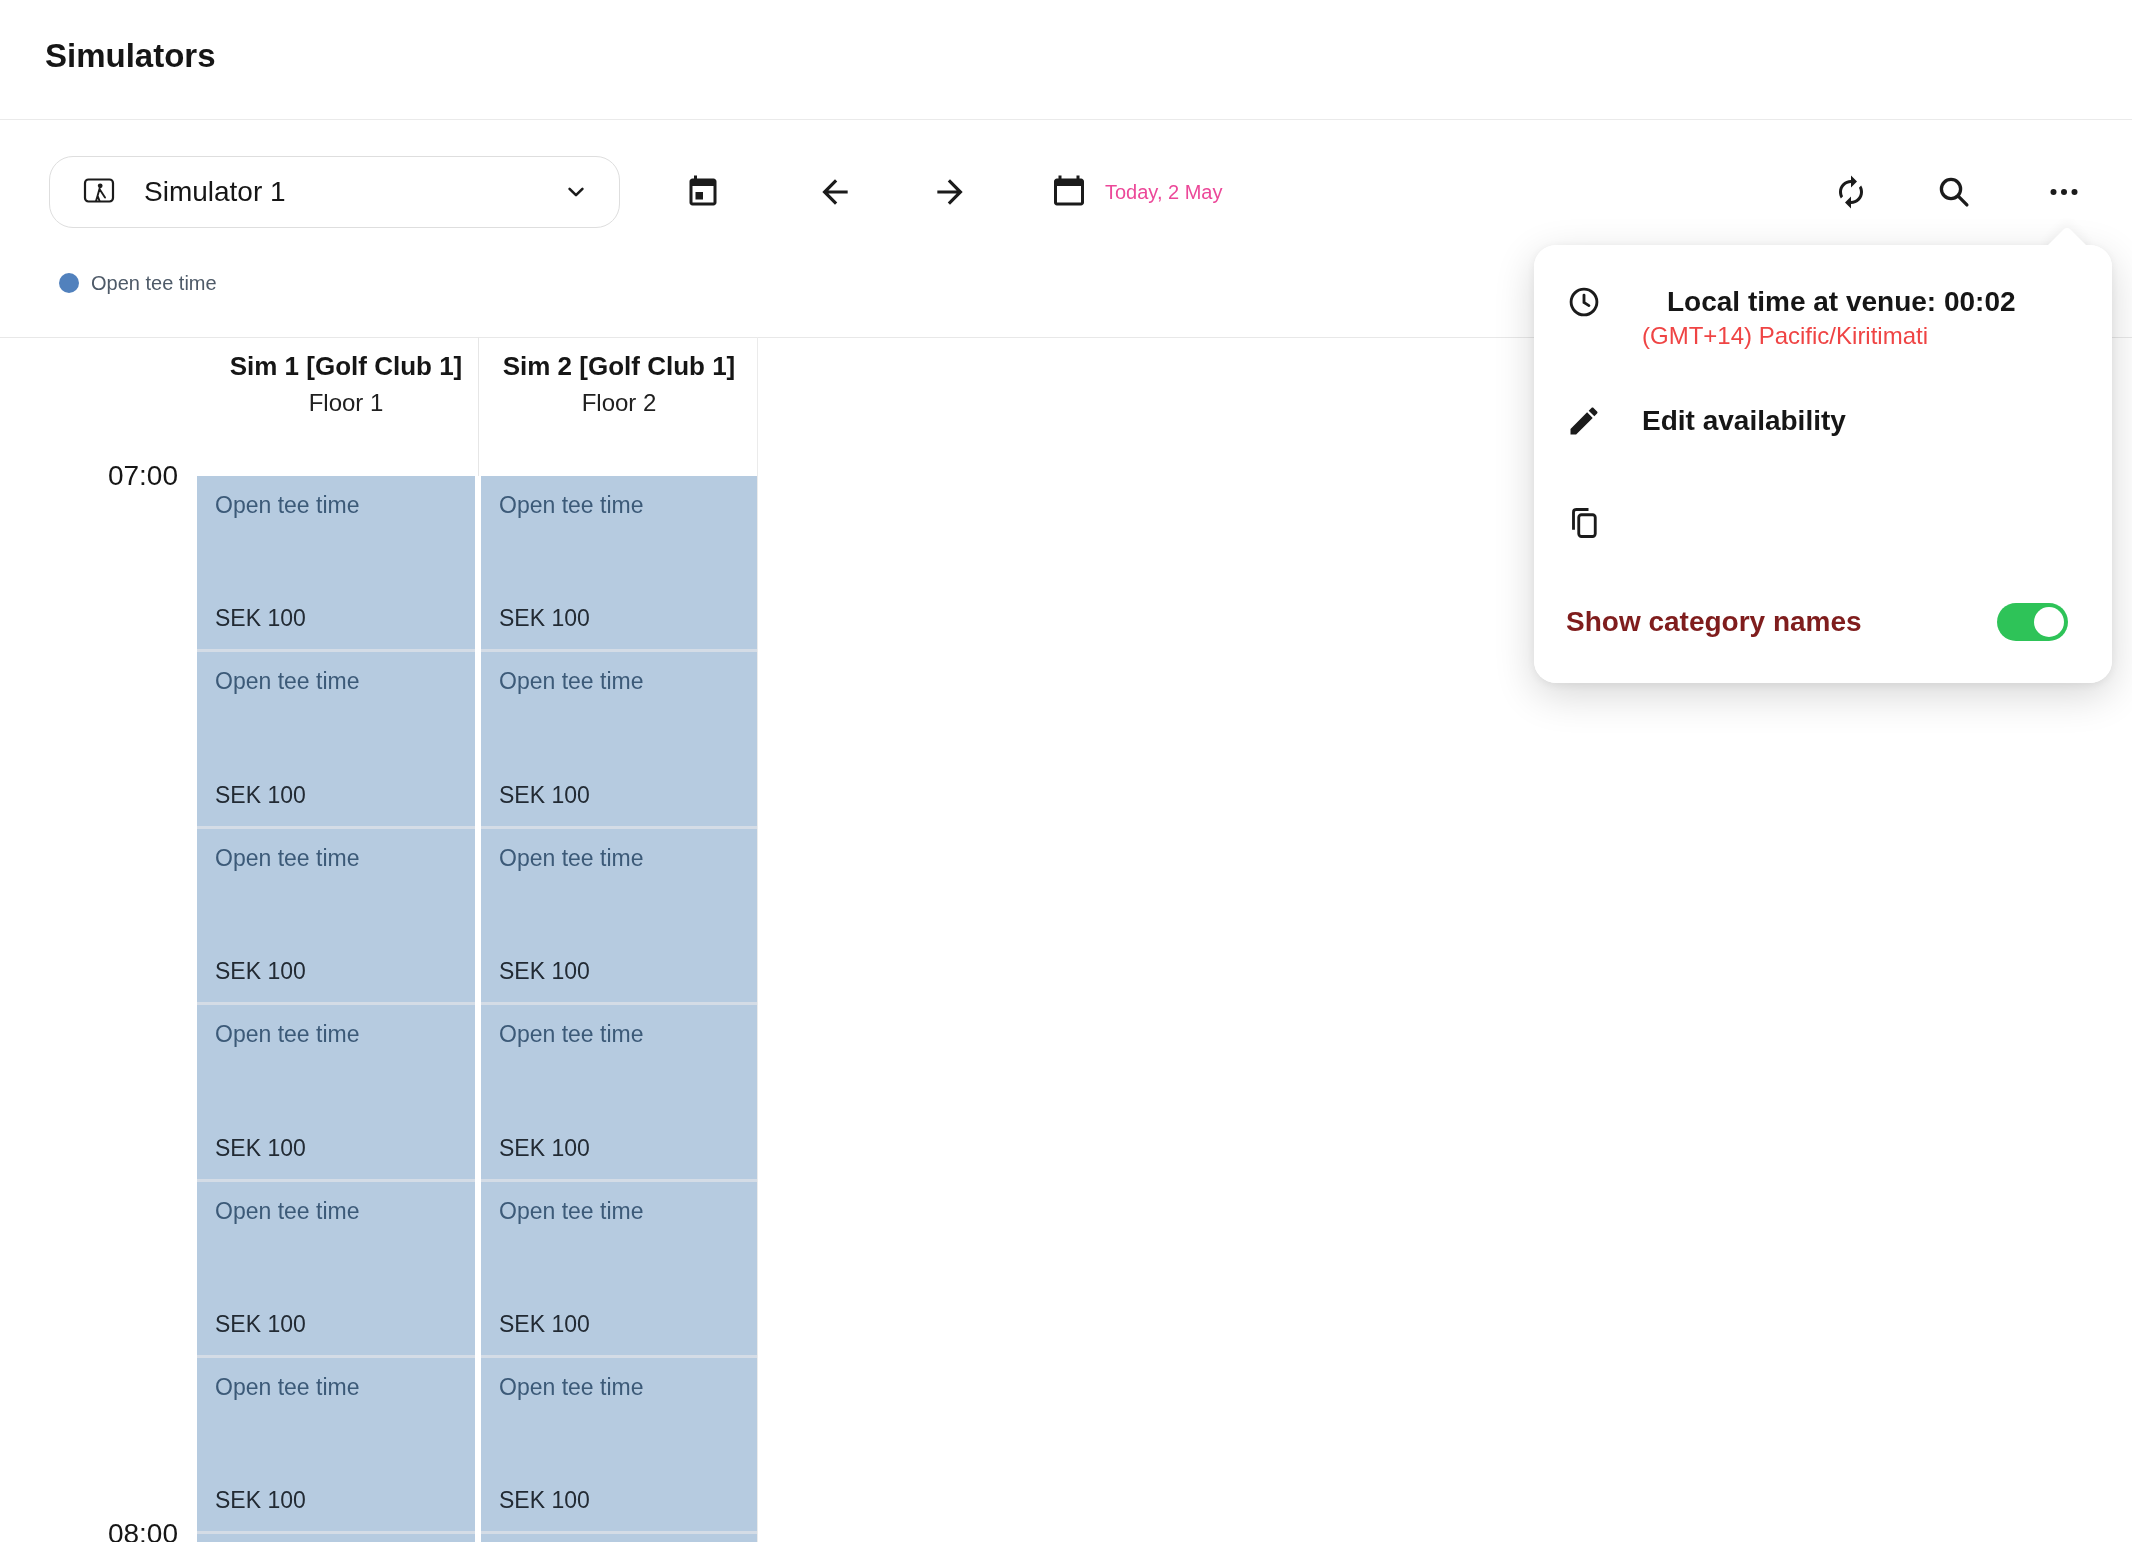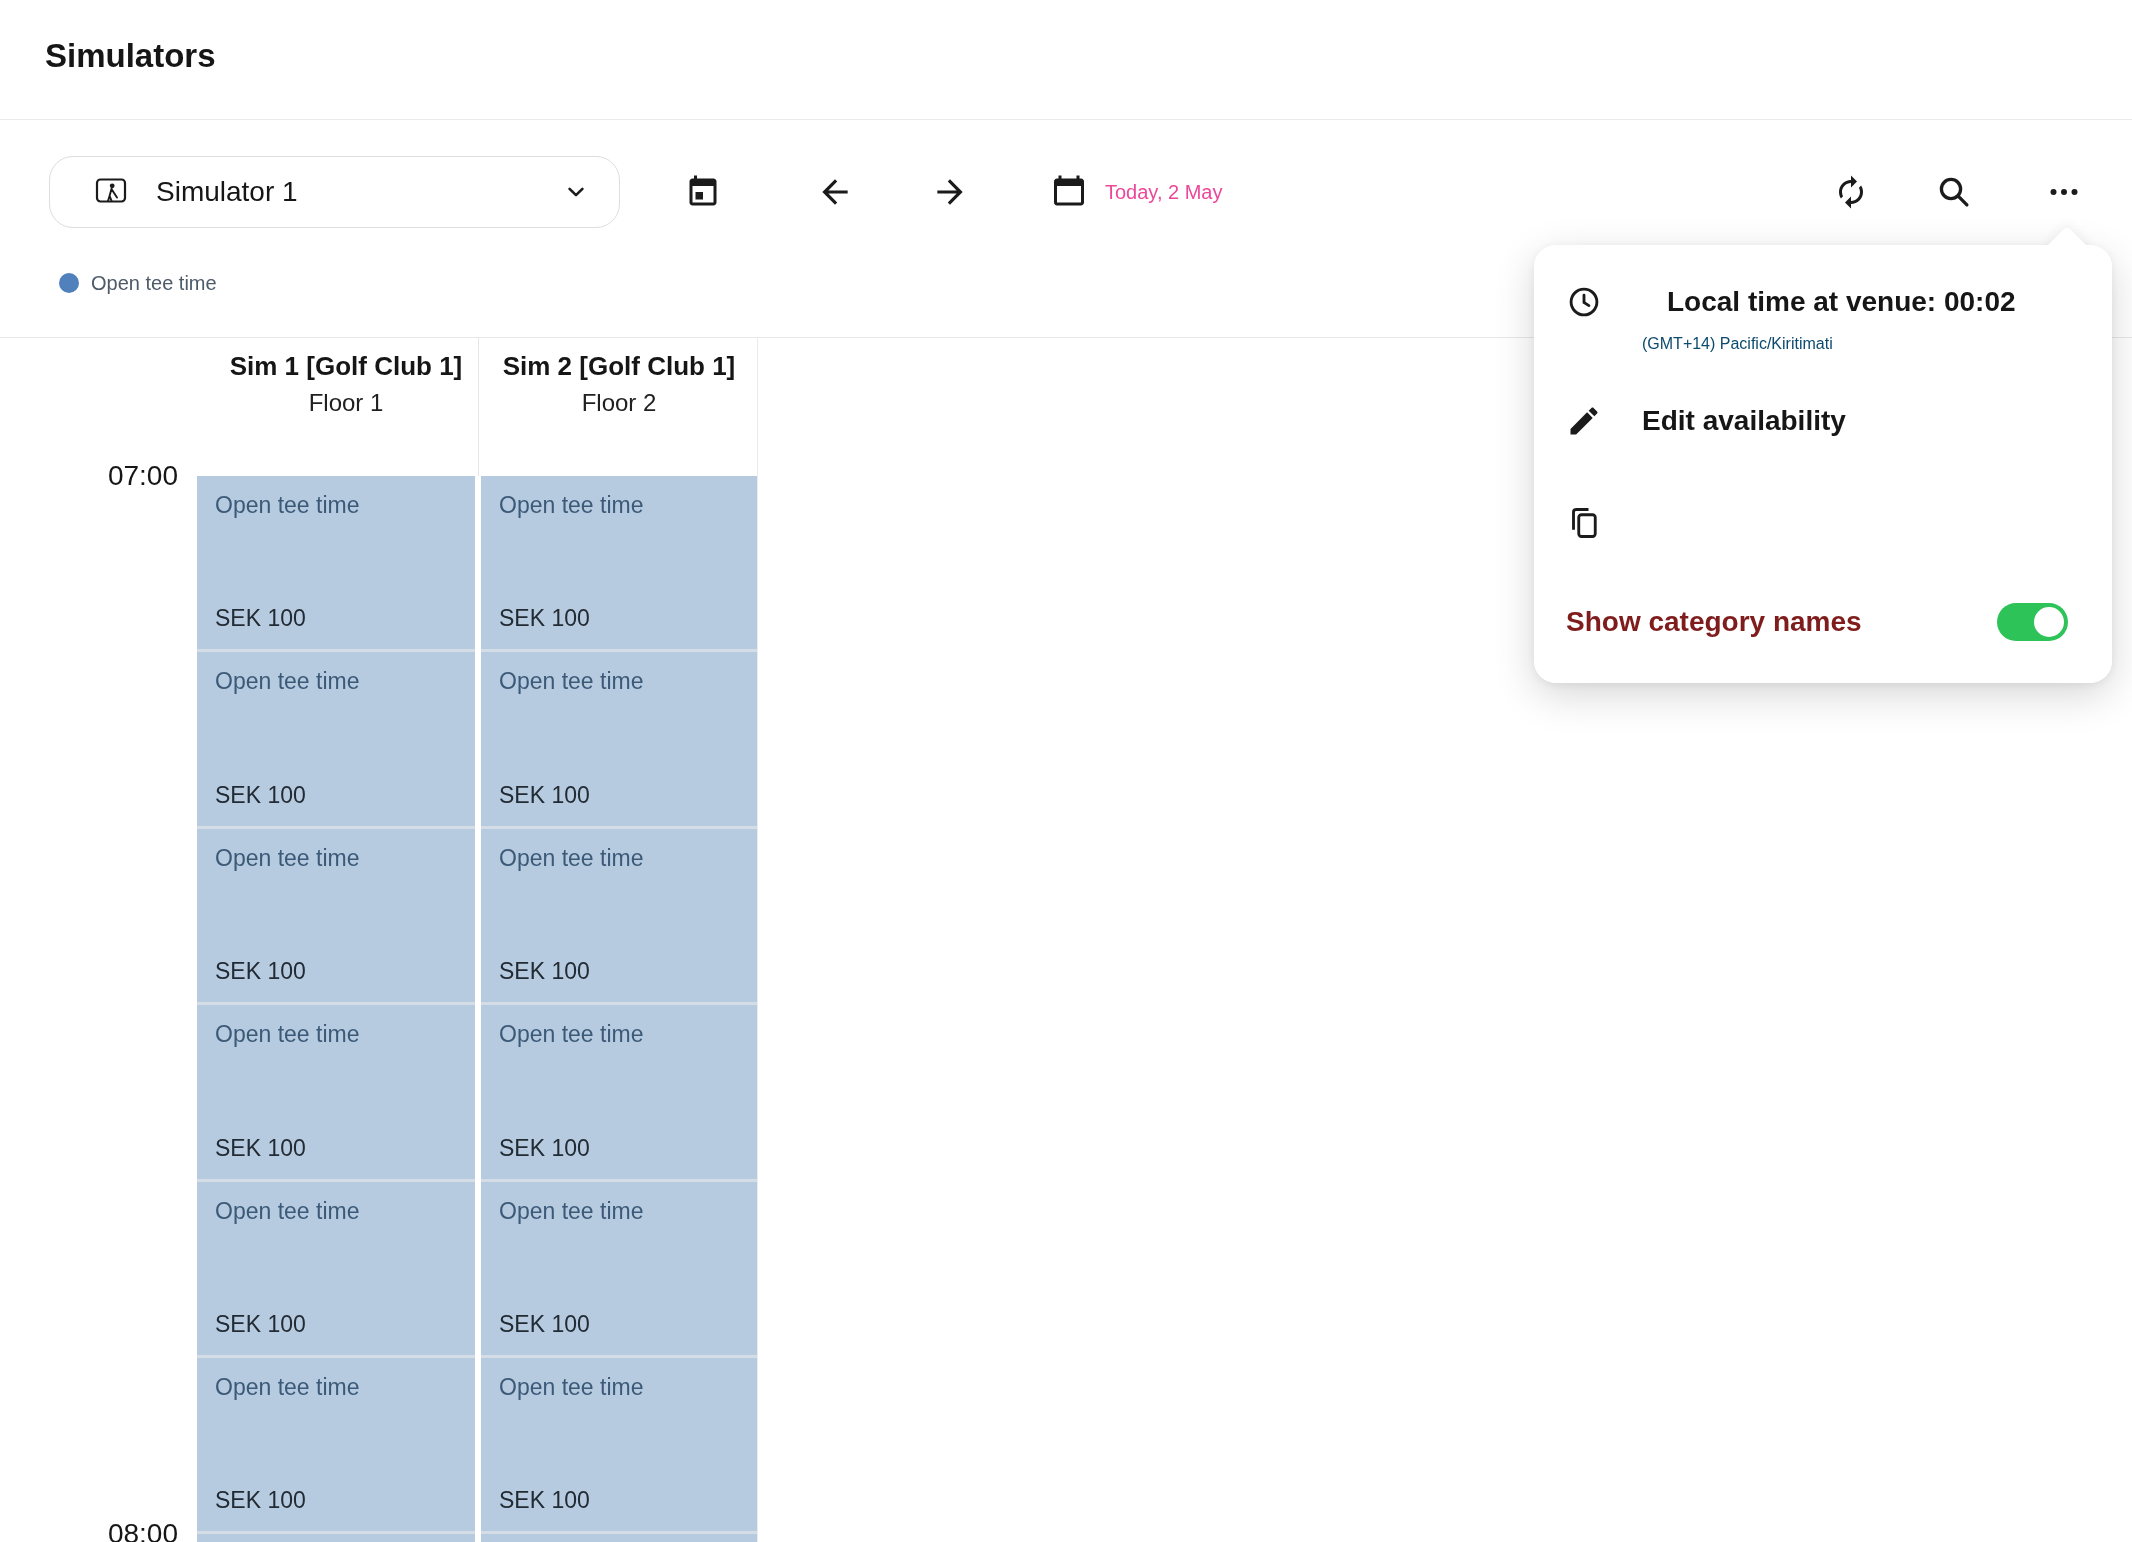--- a/index.html
+++ b/index.html
@@ -19,21 +19,21 @@
   }
   .divider-top {
     position:absolute; left:0; top:119px; width:2132px; height:1px;
     background:#eaeaea;
   }
 
   
   .sim-select {
     position:absolute; left:49px; top:156px; width:571px; height:72px;
     background:#fff; border:1.5px solid #dedede; border-radius:24px;
-    display:flex; align-items:center; padding:0 28px 0 42px; cursor:pointer;
+    display:flex; align-items:center; padding:0 28px 0 30px; cursor:pointer;
     font-family:inherit;
   }
   .sim-select .lbl { font-size:28px; color:#161616; margin-left:26px; }
   .sim-select .chev { margin-left:auto; display:flex; }
   .icon-btn {
     position:absolute; width:44px; height:44px; top:170px;
     background:none; border:none; padding:0; cursor:pointer;
     display:flex; align-items:center; justify-content:center;
   }
   .date-display {
@@ -92,21 +92,21 @@
     box-shadow:-4px -4px 10px rgba(0,0,0,0.04);
   }
   .pop-content { position:absolute; inset:0; border-radius:22px; background:#fff; overflow:hidden; }
   .menu-row {
     position:absolute; left:0; width:100%; height:72px;
     display:flex; align-items:center; padding:0 32px; gap:40px; cursor:pointer;
   }
   .menu-row .mi-label { font-size:28px; font-weight:600; color:#161616; line-height:40px; }
   .localtime-row { position:absolute; left:32px; top:37px; display:flex; gap:40px; }
   .lt-title { font-size:28px; font-weight:700; color:#161616; line-height:40px;margin-left:25px; }
-  .lt-sub { font-size:16px; color:#0c4a6e; line-height:28px; margin-top:8px; }
+  .lt-sub { font-size:24px; color:#ef4444; line-height:28px; }
   .row-edit { top:140px; }
   .row-copy { top:242px; }
   .row-toggle {
     position:absolute; left:0; top:339px; width:100%; height:76px;
     display:flex; align-items:center; padding:0 44px 0 32px;
   }
   .row-toggle .mi-label { font-size:28px; font-weight:600; color:#7f1d1d; }
   .toggle {
     margin-left:auto; width:71px; height:38px; border-radius:19px;
     background:#2ec358; position:relative; border:none; cursor:pointer;

